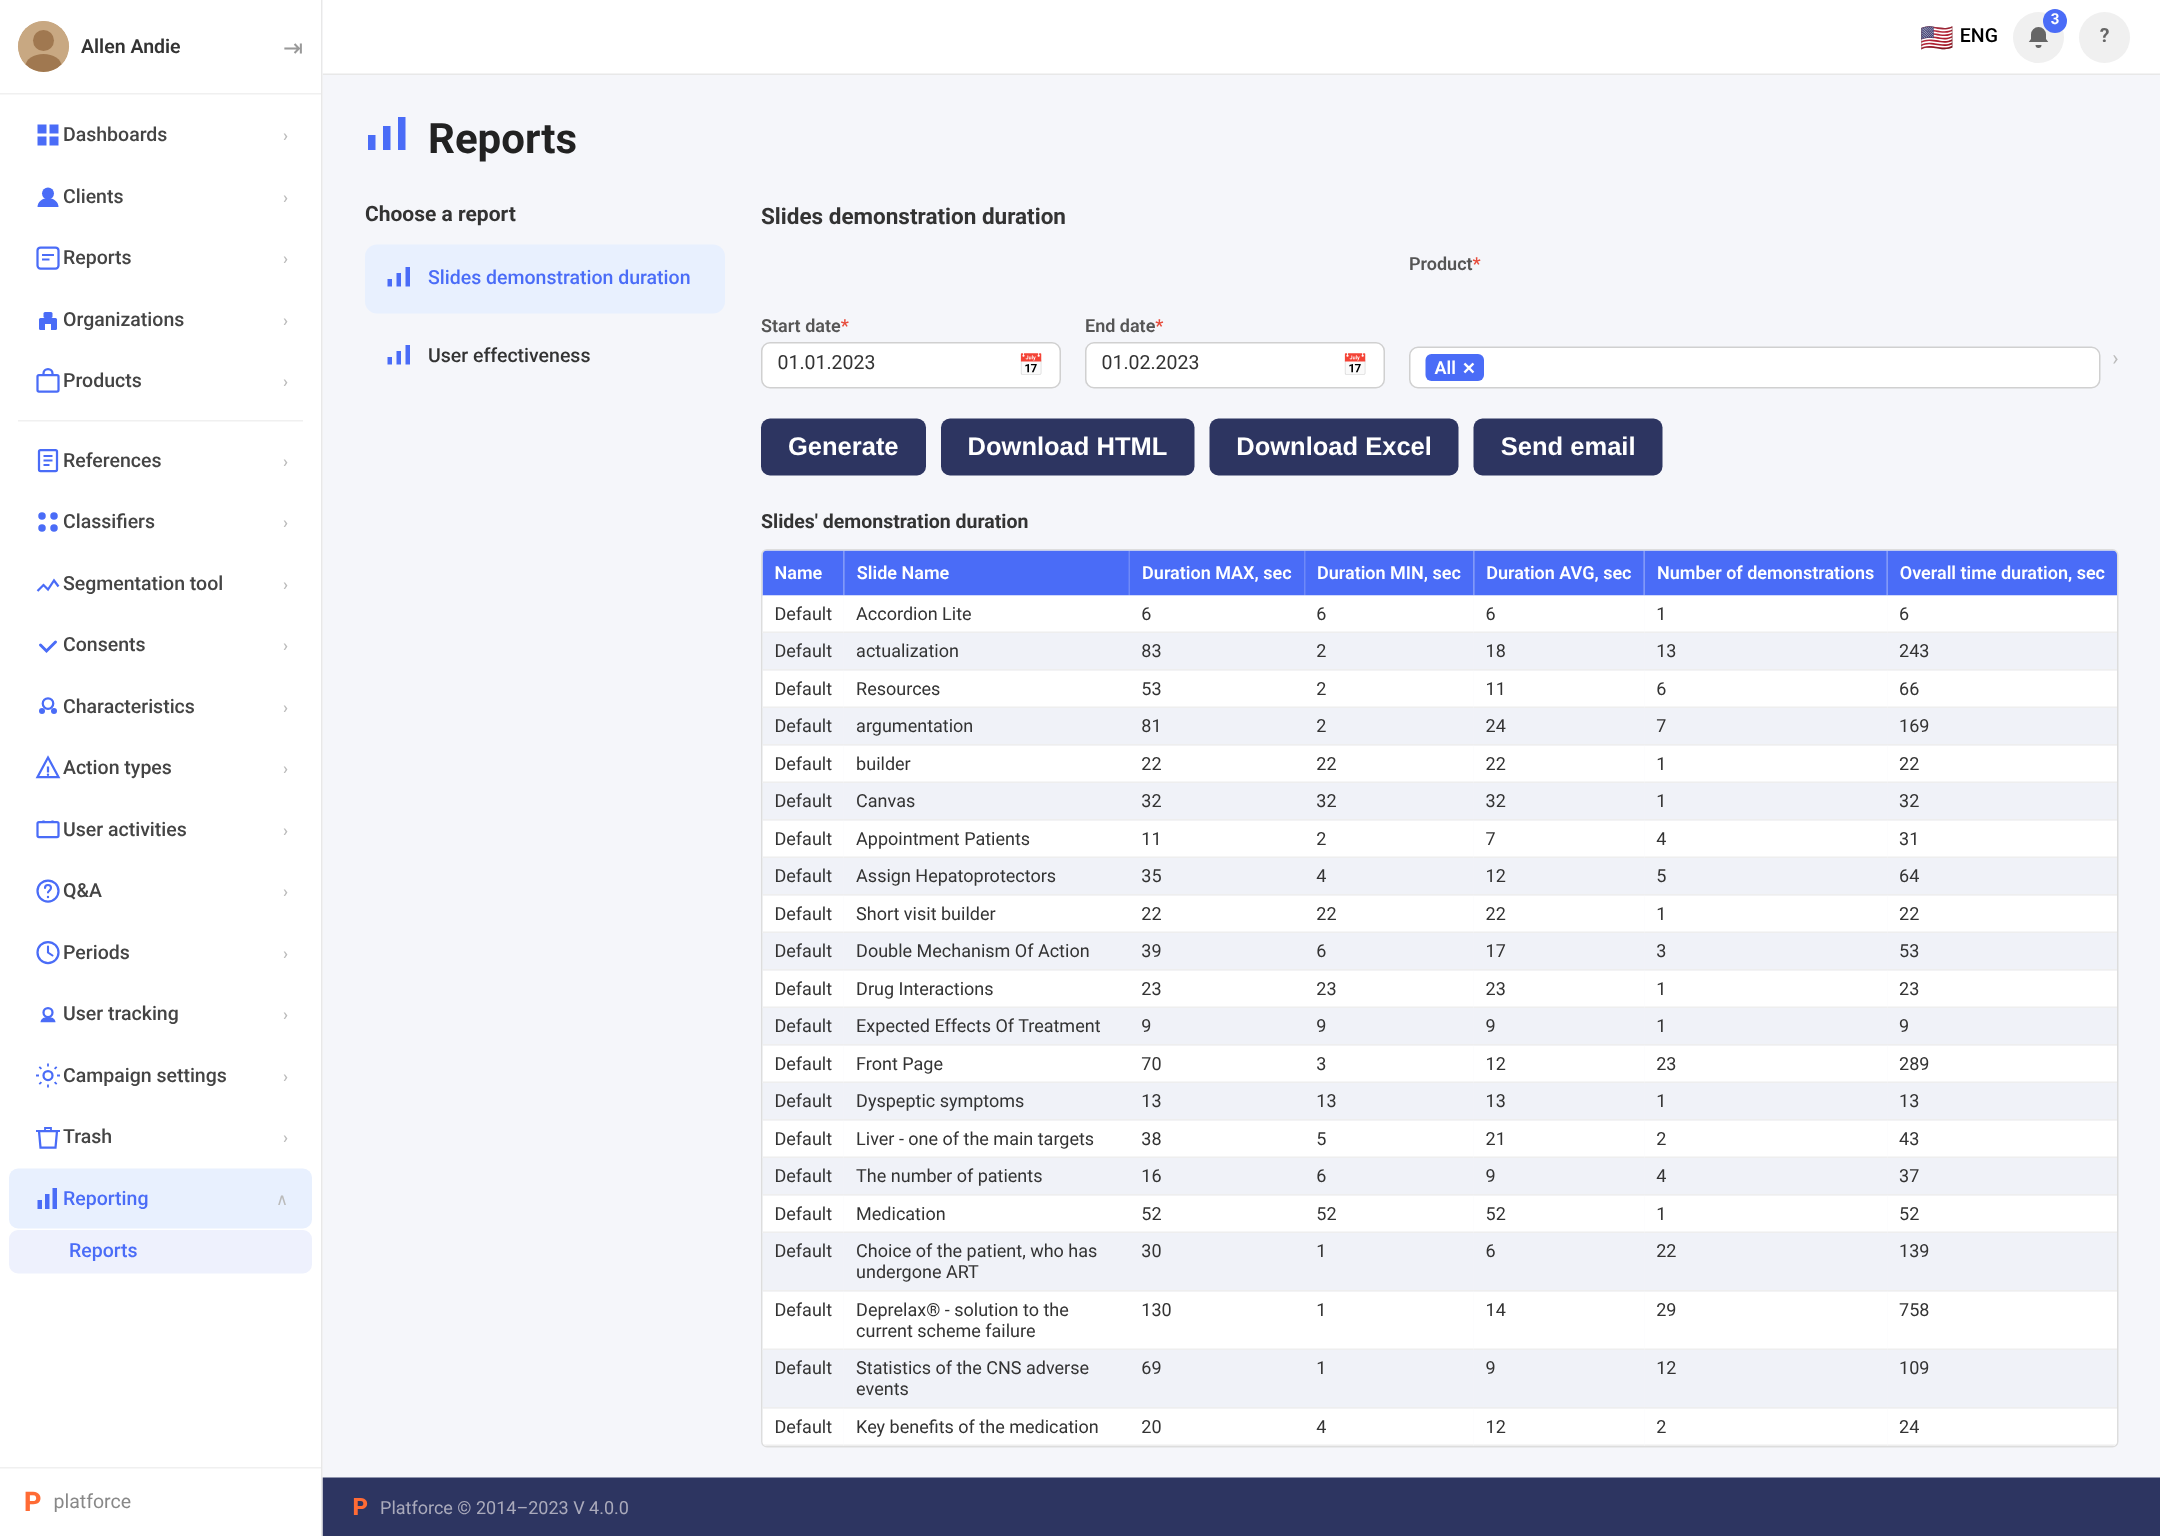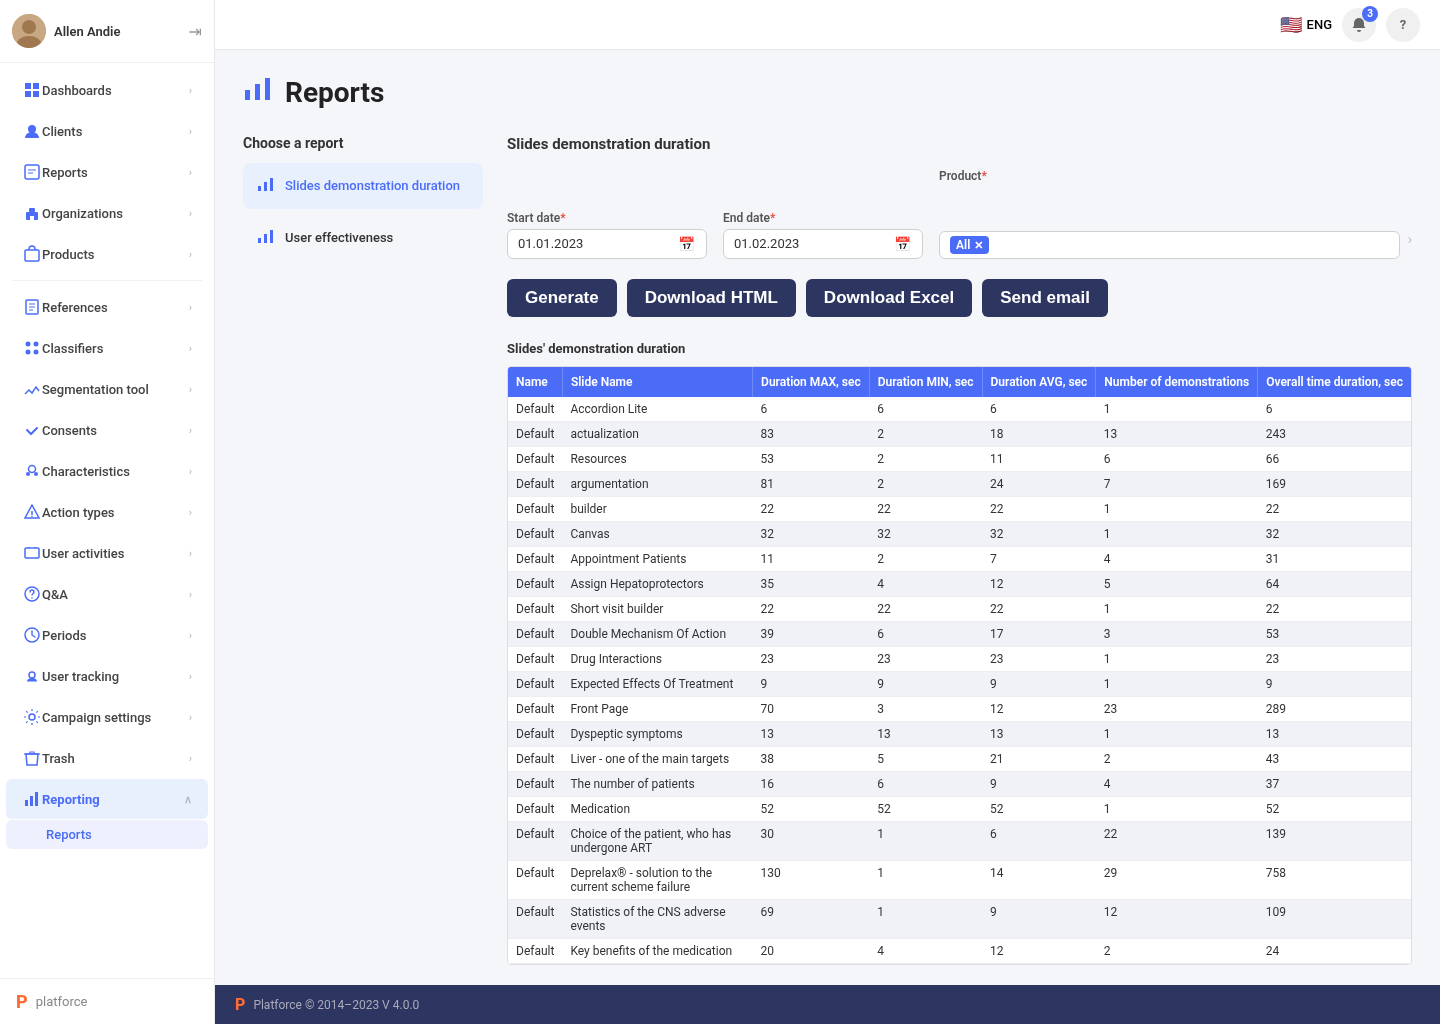--- a/index.html
+++ b/index.html
@@ -8,21 +8,21 @@
     
     .sidebar { width: 215px; background: #fff; display: flex; flex-direction: column; border-right: 1px solid #e8e8e8; height: 100vh; overflow-y: auto; flex-shrink: 0; }
     .sidebar-header { padding: 14px 12px; display: flex; align-items: center; justify-content: space-between; border-bottom: 1px solid #f0f0f0; }
     .sidebar-user { display: flex; align-items: center; gap: 8px; }
     .sidebar-avatar { width: 34px; height: 34px; border-radius: 50%; background: #c8a882; display: flex; align-items: center; justify-content: center; font-size: 14px; color: white; overflow: hidden; }
     .sidebar-username { font-weight: 600; font-size: 13px; color: #333; }
     .sidebar-logout { color: #999; cursor: pointer; font-size: 16px; }
 
     .nav-section { padding: 6px 0; }
     .nav-item { display: flex; align-items: center; justify-content: space-between; padding: 10px 16px; cursor: pointer; color: #444; font-size: 13px; font-weight: 500; border-radius: 6px; margin: 1px 6px; }
-    .nav-item.active { background: #e8f0fe; color: #4a6cf7; font-weight: bold; }
+    .nav-item.active { background: #e8f0fe; color: #4a6cf7; }
     .nav-item-left { display: flex; align-items: center; }
     .nav-icon { width: 20px; height: 20px; display: flex; align-items: center; justify-content: center; font-size: 16px; }
     .nav-chevron { color: #bbb; font-size: 11px; }
     .nav-divider { height: 1px; background: #f0f0f0; margin: 6px 12px; }
 
     .nav-sub-item { padding: 7px 16px 7px 46px; cursor: pointer; color: #555; font-size: 13px; }
     .nav-sub-item.active { color: #4a6cf7; font-weight: 500; background: #eef1fd; border-radius: 6px; margin: 1px 6px; padding: 7px 10px 7px 40px; }
 
     .sidebar-footer { margin-top: auto; padding: 12px 16px; border-top: 1px solid #f0f0f0; display: flex; align-items: center; gap: 8px; }
     .footer-logo { color: #ff6b35; font-size: 18px; font-weight: 800; }

